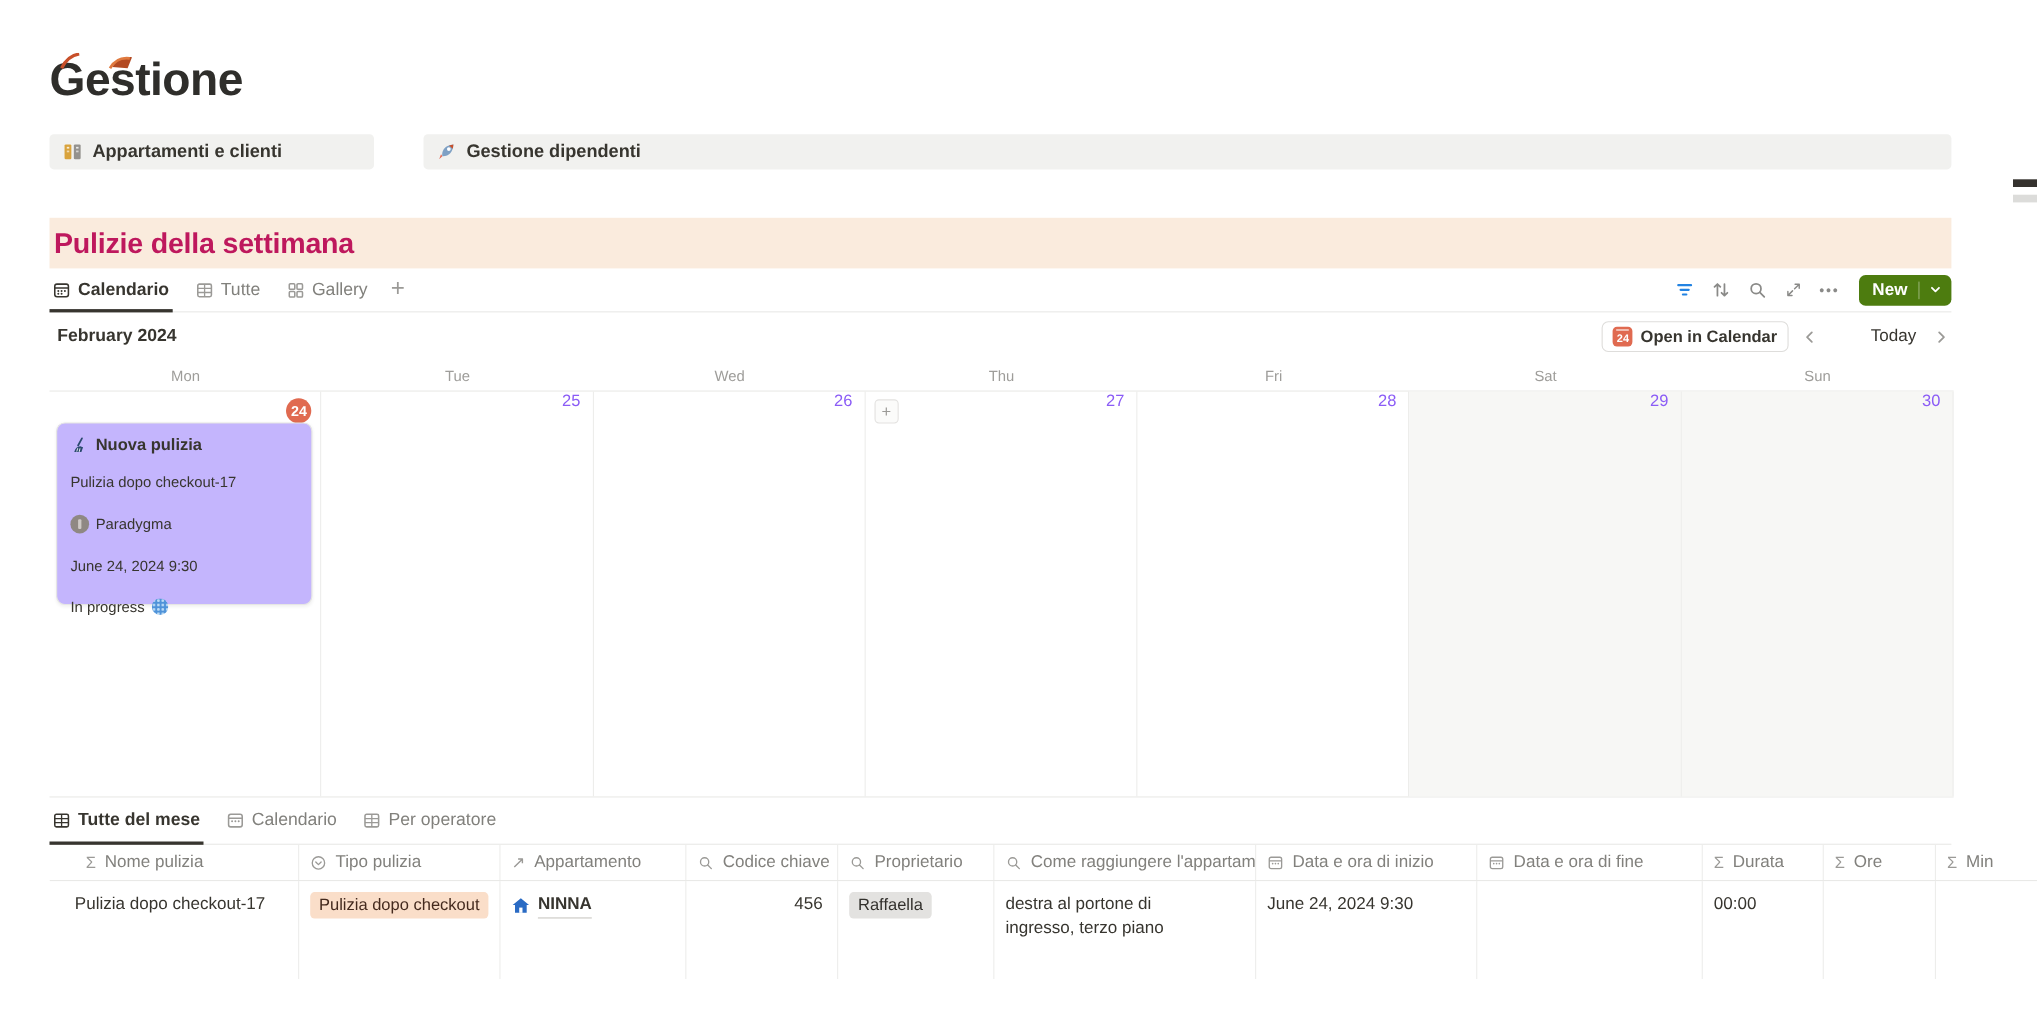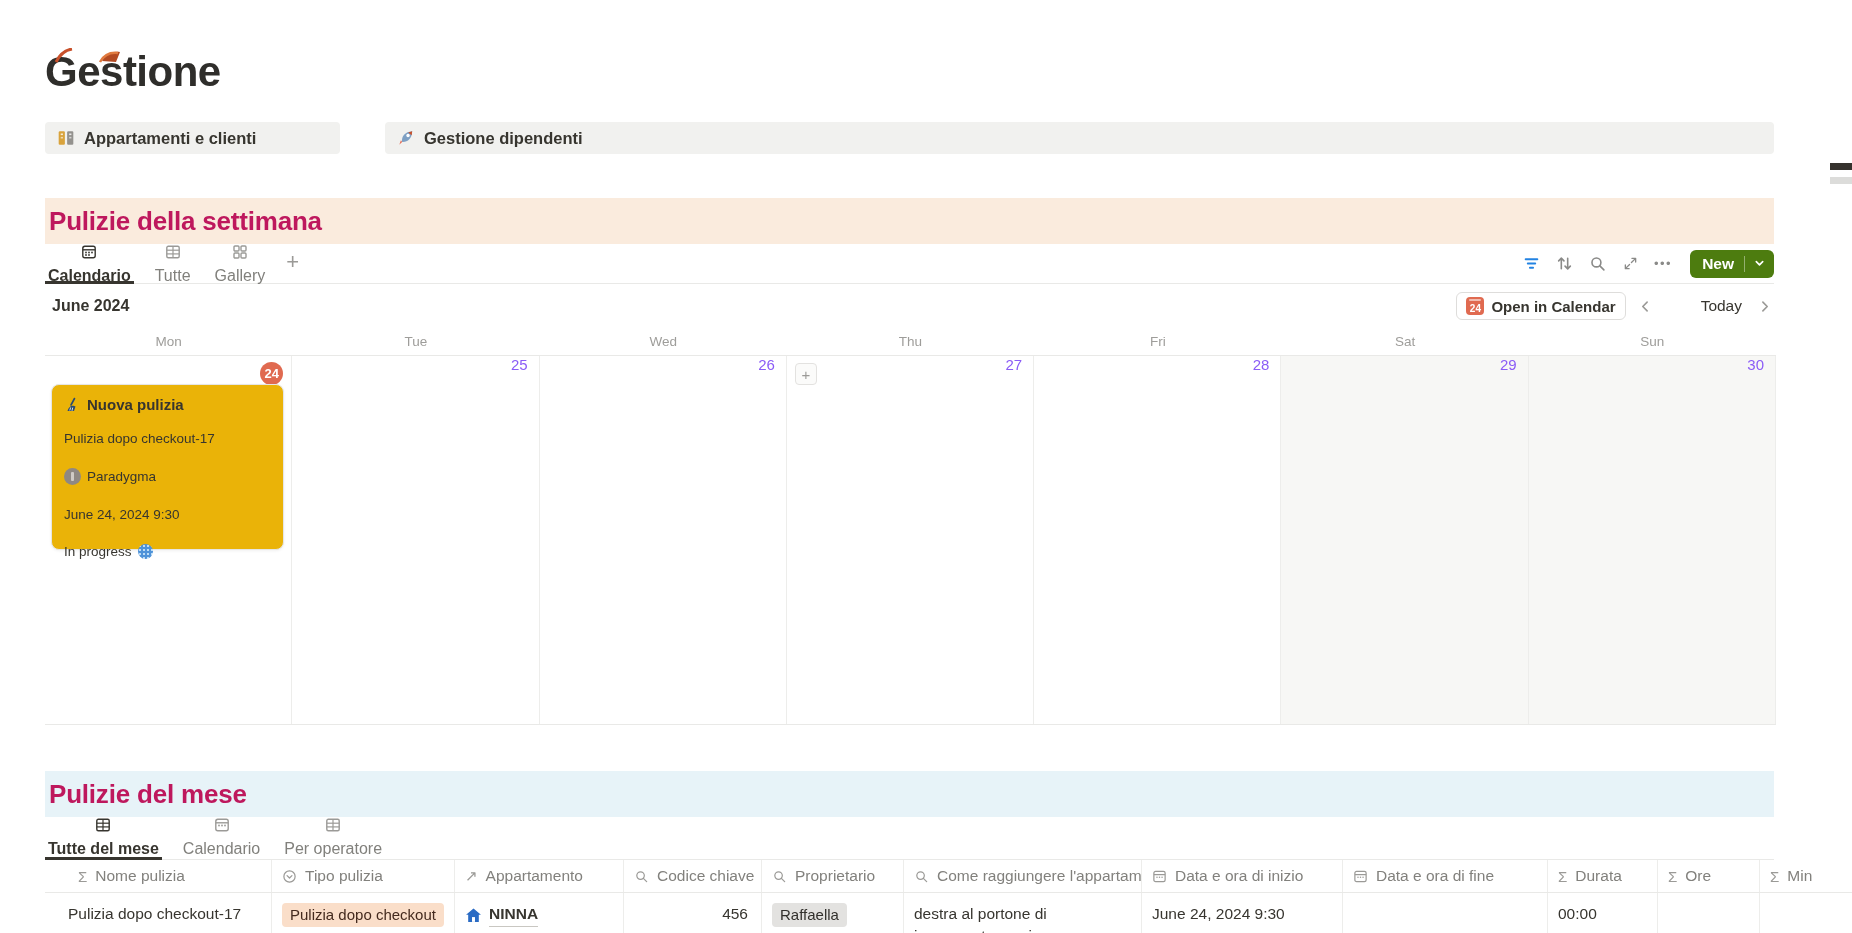--- a/index.html
+++ b/index.html
@@ -25,21 +25,21 @@
   .band { margin-top:44px; margin-right:78px; height:46px; display:flex; align-items:center;
     padding-left:4px; }
   .band.week { background:#faebdd; }
   .band.month { margin-top:46px; background:#e7f3f8; }
   .band h2 { font-size:26px; font-weight:700; color:#be185d; letter-spacing:-0.2px; }
 
   
   .tabs-row { height:40px; margin-right:78px; display:flex; align-items:center;
     border-bottom:1px solid #e9e9e7; position:relative; }
   .tab { display:flex; align-items:center; gap:7px; height:100%; padding:0 3px; margin-right:18px;
-    font-size:16px; color:#81807c; cursor:pointer; position:relative;flex-direction:column; }
+    font-size:16px; color:#81807c; cursor:pointer; position:relative; }
   .tab .t-ic { color:#9b9a97; display:flex; }
   .tab.active { color:#37352f; font-weight:700; }
   .tab.active .t-ic { color:#37352f; }
   .tab.active::after { content:""; position:absolute; left:0; right:0; bottom:-1px; height:3px; background:#37352f; }
   .tab-plus { color:#9b9a97; font-size:22px; font-weight:400; cursor:pointer; line-height:1; padding-bottom:3px; }
 
   
   .view-toolbar { margin-left:auto; display:flex; align-items:center; gap:13px; }
   .tb-ic { width:20px; height:20px; display:flex; align-items:center; justify-content:center;
     color:#8a8a88; cursor:pointer; }
@@ -78,21 +78,21 @@
   .day-cell.weekend { background:#f7f7f5; }
   .date-num { position:absolute; top:0; right:11px; font-size:15px; color:#8b5cf6; }
   .date-badge { position:absolute; top:6px; right:8px; width:23px; height:23px; border-radius:50%;
     background:#e06a50; color:#fff; font-size:13px; font-weight:700;
     display:flex; align-items:center; justify-content:center; }
   .add-day-btn { position:absolute; top:7px; left:8px; width:22px; height:22px; border:1px solid #e3e2e0;
     border-radius:4px; background:#fbfbfa; color:#9b9a97; font-size:15px;
     display:flex; align-items:center; justify-content:center; cursor:pointer; }
 
   
-  .event-card { position:absolute; top:28px; left:6px; right:7px; height:166px; background:#eab308;
+  .event-card { position:absolute; top:28px; left:6px; right:7px; height:166px; background:#c4b5fd;
     border:1px solid #e6e6e4; border-radius:8px; box-shadow:0 1px 3px rgba(15,15,15,0.06);
     padding:11px 12px; cursor:pointer;text-align:right; }
   .ec-title { display:flex; align-items:center; gap:7px; font-size:15px; font-weight:600; color:#37352f; }
   .ec-line { margin-top:22px; font-size:13.5px; color:#37352f; display:flex; align-items:center; gap:6px; }
   .ec-line.first { margin-top:18px; }
   .avatar { width:17px; height:17px; border-radius:50%; background:#8f8883; position:relative; flex:none; }
   .avatar::after { content:""; position:absolute; left:7px; top:4px; width:3px; height:9px;
     background:#cfcac6; border-radius:1px; }
   .status-ball { width:15px; height:15px; border-radius:50%; background-color:#4f93d9;
     background-image:radial-gradient(#bcdcf5 1px, rgba(0,0,0,0) 1.4px);
@@ -251,21 +251,21 @@
           <span class="chev">
             <svg width="11" height="11" viewBox="0 0 12 12">
                 <path d="M2.5 4 L6 7.5 L9.5 4" stroke="#fff" stroke-width="1.8" fill="none" stroke-linecap="round" stroke-linejoin="round"></path>
               </svg>
           </span>
         </div>
       </div>
     </div>
 
     <div class="cal-header">
-      <span class="month-label">June 2024</span>
+      <span class="month-label">February 2024</span>
       <div class="right">
         <div class="open-cal-btn">
           <span class="cal-badge">24</span>
           <span>Open in Calendar</span>
         </div>
         <span class="nav-chev">
           <svg width="13" height="13" viewBox="0 0 12 12">
               <path d="M7.5 2 L3.5 6 L7.5 10" stroke="#9b9a97" stroke-width="1.5" fill="none" stroke-linecap="round" stroke-linejoin="round"></path>
             </svg>
         </span>
@@ -329,23 +329,20 @@
         <span class="date-num">28</span>
       </div>
       <div class="day-cell weekend">
         <span class="date-num">29</span>
       </div>
       <div class="day-cell weekend">
         <span class="date-num">30</span>
       </div>
     </div>
 
-    <div class="band month">
-      <h2>Pulizie del mese</h2>
-    </div>
 
     <div class="tabs-row" style="height:43px;">
       <div class="tab active">
         <span class="t-ic">
           <svg width="16" height="16" viewBox="0 0 16 16">
               <rect x="1.8" y="2.3" width="12.4" height="11.4" rx="1.5" fill="none" stroke="currentColor" stroke-width="1.4"></rect>
               <line x1="1.8" y1="6.2" x2="14.2" y2="6.2" stroke="currentColor" stroke-width="1.2"></line>
               <line x1="1.8" y1="9.9" x2="14.2" y2="9.9" stroke="currentColor" stroke-width="1.2"></line>
               <line x1="8" y1="2.3" x2="8" y2="13.7" stroke="currentColor" stroke-width="1.2"></line>
             </svg>

